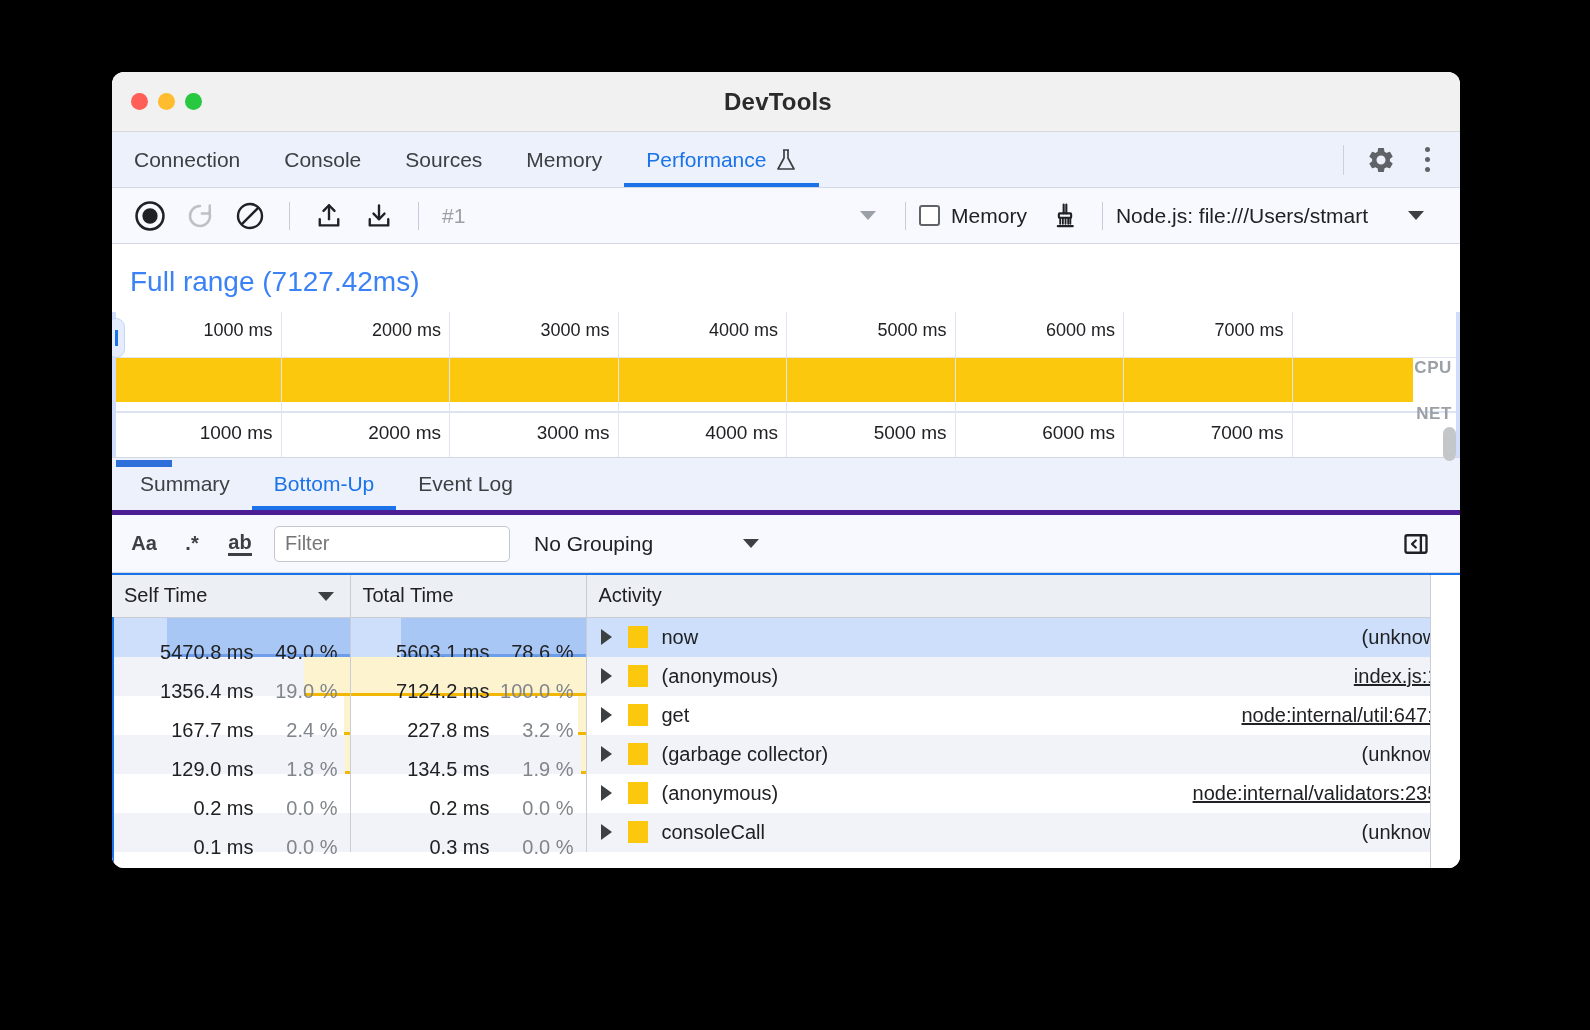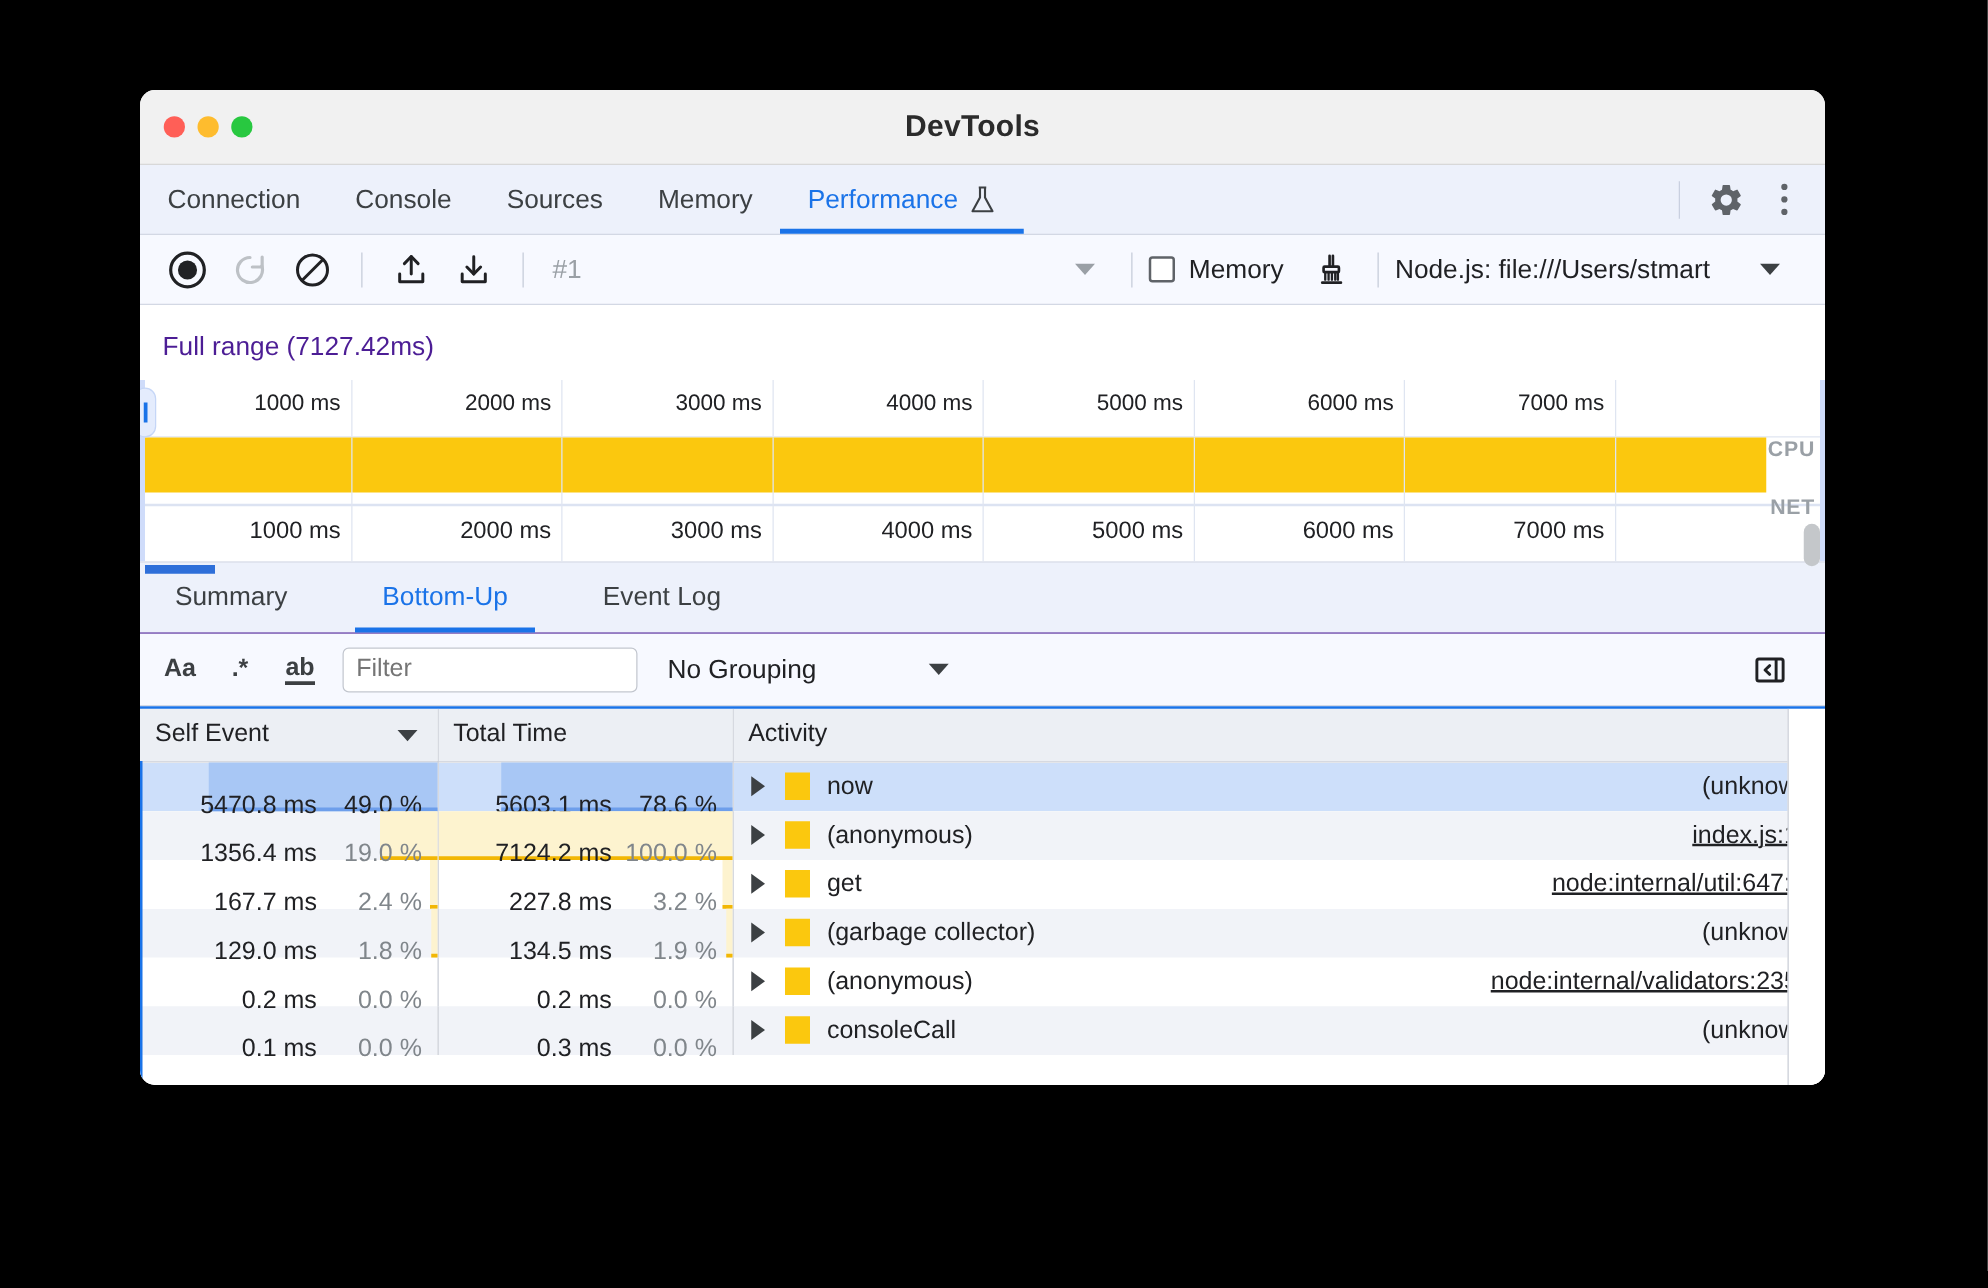--- a/index.html
+++ b/index.html
@@ -95,21 +95,21 @@
   .chk {
     width: 21px; height: 21px; border: 2px solid #5f6368; border-radius: 3px;
     background: #fff;
   }
   .memlabel { font-size: 21px; color: #202124; }
   .targetlabel { font-size: 21px; color: #202124; }
 
   
   .overview { flex: 0 0 auto; background: #fff; position: relative; }
   .fullrange {
-    font-size: 21px; color: #4c1d95;
+    font-size: 28px; color: #3b82f6;
     padding: 22px 0 14px 18px;
   }
   .ovwrap { position: relative; height: 145px; }
   .ruler {
     position: absolute; left: 0; right: 0;
     height: 45px; font-size: 18px; color: #202124;
   }
   .ruler.top { top: 0; }
   .ruler.bottom { top: 100px; height: 45px; }
   .tickbox { position: absolute; top: 0; bottom: 0; }
@@ -158,22 +158,22 @@
   .hprogress {
     position: absolute; left: 4px; bottom: -10px;
     width: 56px; height: 7px; background: #2e6fd9;
   }
 
   
   .paneltabs {
     flex: 0 0 58px; height: 58px;
     background: #edf1fb;
     border-top: 1px solid #d3d8e4;
-    border-bottom: 1px solid #4c1d95;
-    display: flex; align-items: stretch; padding-left: 6px; gap: 32px;
+    border-bottom: 5px solid #4c1d95;
+    display: flex; align-items: stretch; padding-left: 6px;
   }
   .ptab {
     display: flex; align-items: center; padding: 0 22px;
     font-size: 21px; color: #3c4043; position: relative;
   }
   .ptab.active { color: #1a73e8; }
   .ptab.active::after {
     content: ""; position: absolute; left: 0; right: 0; bottom: 0;
     height: 4px; background: #1a73e8;
   }
@@ -496,21 +496,21 @@
     <div class="gridedge"></div>
     <table class="grid">
       <colgroup>
           <col style="width:238px">
           <col style="width:236px">
           <col>
         </colgroup>
       <thead>
         <tr>
           <th>
-            <span>Self Event</span>
+            <span>Self Time</span>
             <span class="sortarrow"></span>
           </th>
           <th>
             <span>Total Time</span>
           </th>
           <th style="border-right:none">
             <span>Activity</span>
           </th>
         </tr>
       </thead>

